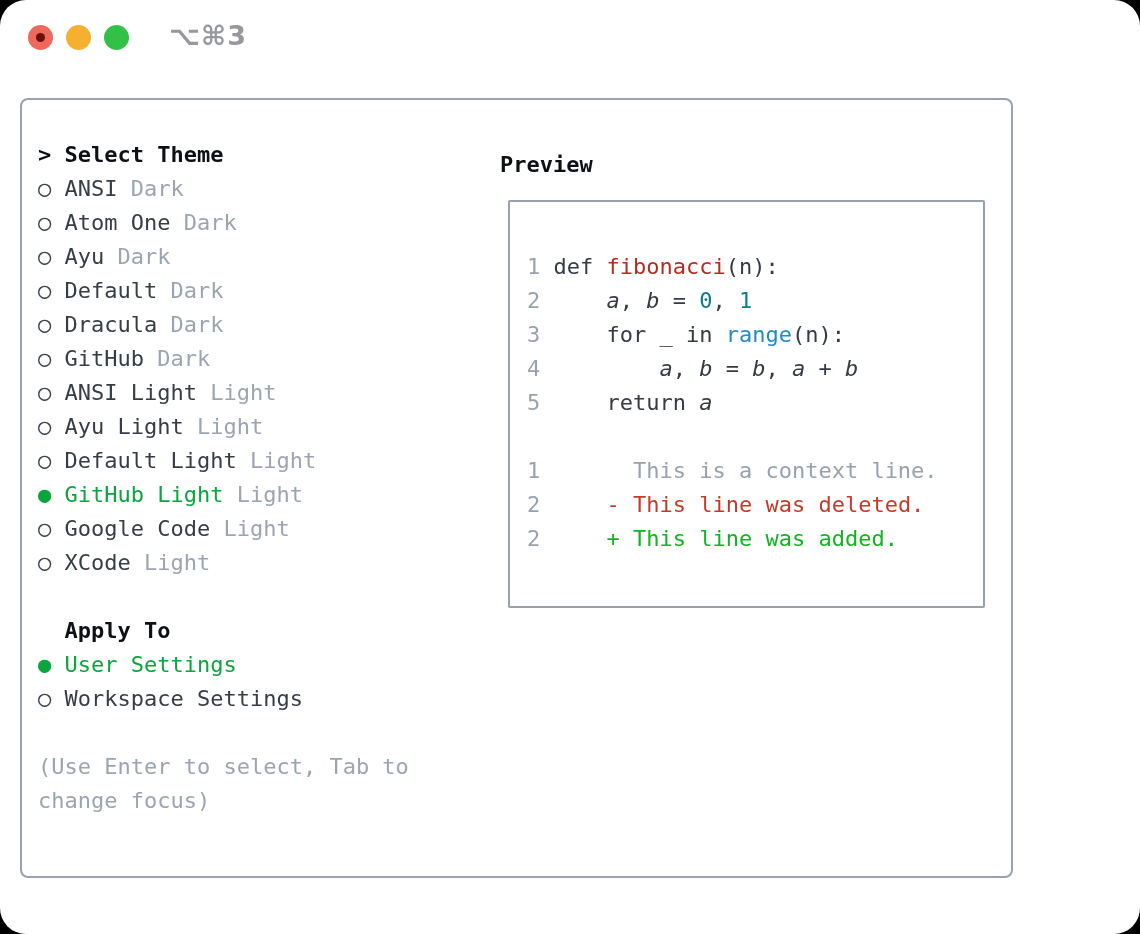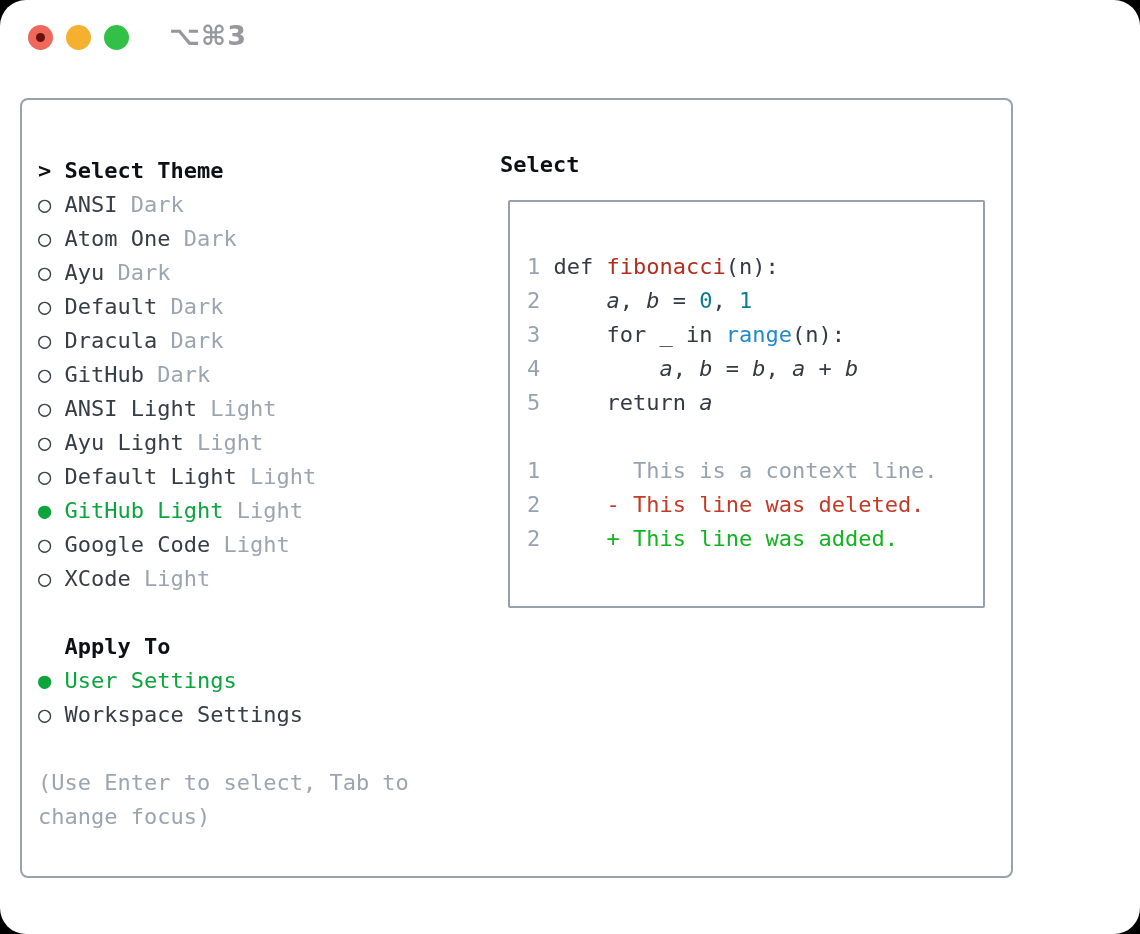--- a/index.html
+++ b/index.html
@@ -21,21 +21,21 @@
     position:absolute;left:169px;top:20px;
     font-family:"DejaVu Sans",sans-serif;font-weight:bold;font-size:27px;
     color:var(--title_text);letter-spacing:1px;
   }
   .panel{
     position:absolute;left:20px;top:98px;width:993px;height:780px;
     border:2px solid var(--panel_border);border-radius:8px;box-sizing:border-box;
     background:var(--window_bg,#fff);
   }
   .col{position:absolute;font-size:22px;line-height:34px;white-space:pre}
-  #left-col{left:38px;top:154px}
+  #left-col{left:38px;top:138px}
   #preview-title{left:500px;top:148px;font-weight:bold;color:var(--heading)}
   .preview-box{
     position:absolute;left:508px;top:200px;width:477px;height:408px;
     border:2px solid var(--box_border);border-radius:2px;box-sizing:border-box;
   }
   #preview-code{left:527px;top:250px}
   .row{height:34px;white-space:pre}
 </style>
 </head>
 <body>
@@ -48,19 +48,19 @@
       </span>
     <span class="tl tl-min"></span>
     <span class="tl tl-zoom"></span>
     <span class="win-title">⌥⌘3</span>
   </div>
 
   <div class="panel"></div>
 
   <div class="col" id="left-col"><div class="row"><span style="color: var(--heading); font-weight: bold;">&gt; </span><span style="color: var(--heading); font-weight: bold;">Select Theme</span></div><div class="row"><span style="color: var(--circle);">○ </span><span style="color: var(--item);">ANSI </span><span style="color: var(--muted);">Dark</span></div><div class="row"><span style="color: var(--circle);">○ </span><span style="color: var(--item);">Atom One </span><span style="color: var(--muted);">Dark</span></div><div class="row"><span style="color: var(--circle);">○ </span><span style="color: var(--item);">Ayu </span><span style="color: var(--muted);">Dark</span></div><div class="row"><span style="color: var(--circle);">○ </span><span style="color: var(--item);">Default </span><span style="color: var(--muted);">Dark</span></div><div class="row"><span style="color: var(--circle);">○ </span><span style="color: var(--item);">Dracula </span><span style="color: var(--muted);">Dark</span></div><div class="row"><span style="color: var(--circle);">○ </span><span style="color: var(--item);">GitHub </span><span style="color: var(--muted);">Dark</span></div><div class="row"><span style="color: var(--circle);">○ </span><span style="color: var(--item);">ANSI Light </span><span style="color: var(--muted);">Light</span></div><div class="row"><span style="color: var(--circle);">○ </span><span style="color: var(--item);">Ayu Light </span><span style="color: var(--muted);">Light</span></div><div class="row"><span style="color: var(--circle);">○ </span><span style="color: var(--item);">Default Light </span><span style="color: var(--muted);">Light</span></div><div class="row"><span style="color: var(--accent);">● </span><span style="color: var(--accent);">GitHub Light </span><span style="color: var(--muted);">Light</span></div><div class="row"><span style="color: var(--circle);">○ </span><span style="color: var(--item);">Google Code </span><span style="color: var(--muted);">Light</span></div><div class="row"><span style="color: var(--circle);">○ </span><span style="color: var(--item);">XCode </span><span style="color: var(--muted);">Light</span></div><div class="row"></div><div class="row"><span style="color: var(--heading); font-weight: bold;">  Apply To</span></div><div class="row"><span style="color: var(--accent);">● </span><span style="color: var(--accent);">User Settings</span></div><div class="row"><span style="color: var(--circle);">○ </span><span style="color: var(--item);">Workspace Settings</span></div><div class="row"></div><div class="row"><span style="color: var(--muted);">(Use Enter to select, Tab to</span></div><div class="row"><span style="color: var(--muted);">change focus)</span></div></div>
 
-  <div class="col" id="preview-title">Select</div>
+  <div class="col" id="preview-title">Preview</div>
 
   <div class="preview-box"></div>
 
   <div class="col" id="preview-code"><div class="row"><span style="color: var(--lineno);">1 </span><span style="color: var(--code);">def </span><span style="color: var(--func);">fibonacci</span><span style="color: var(--code);">(n):</span></div><div class="row"><span style="color: var(--lineno);">2 </span><span style="color: var(--code);">    </span><span style="color: var(--code); font-style: italic;">a</span><span style="color: var(--code);">, </span><span style="color: var(--code); font-style: italic;">b</span><span style="color: var(--code);"> = </span><span style="color: var(--num);">0</span><span style="color: var(--code);">, </span><span style="color: var(--num);">1</span></div><div class="row"><span style="color: var(--lineno);">3 </span><span style="color: var(--code);">    for _ in </span><span style="color: var(--builtin);">range</span><span style="color: var(--code);">(n):</span></div><div class="row"><span style="color: var(--lineno);">4 </span><span style="color: var(--code);">        </span><span style="color: var(--code); font-style: italic;">a</span><span style="color: var(--code);">, </span><span style="color: var(--code); font-style: italic;">b</span><span style="color: var(--code);"> = </span><span style="color: var(--code); font-style: italic;">b</span><span style="color: var(--code);">, </span><span style="color: var(--code); font-style: italic;">a</span><span style="color: var(--code);"> + </span><span style="color: var(--code); font-style: italic;">b</span></div><div class="row"><span style="color: var(--lineno);">5 </span><span style="color: var(--code);">    return </span><span style="color: var(--code); font-style: italic;">a</span></div><div class="row"><span style="color: var(--lineno);"></span></div><div class="row"><span style="color: var(--lineno);">1 </span><span style="color: var(--context);">      This is a context line.</span></div><div class="row"><span style="color: var(--lineno);">2 </span><span style="color: var(--code);">    </span><span style="color: var(--removed);">- This line was deleted.</span></div><div class="row"><span style="color: var(--lineno);">2 </span><span style="color: var(--code);">    </span><span style="color: var(--added);">+ This line was added.</span></div></div>
 
 </div>
 
 </body></html>

